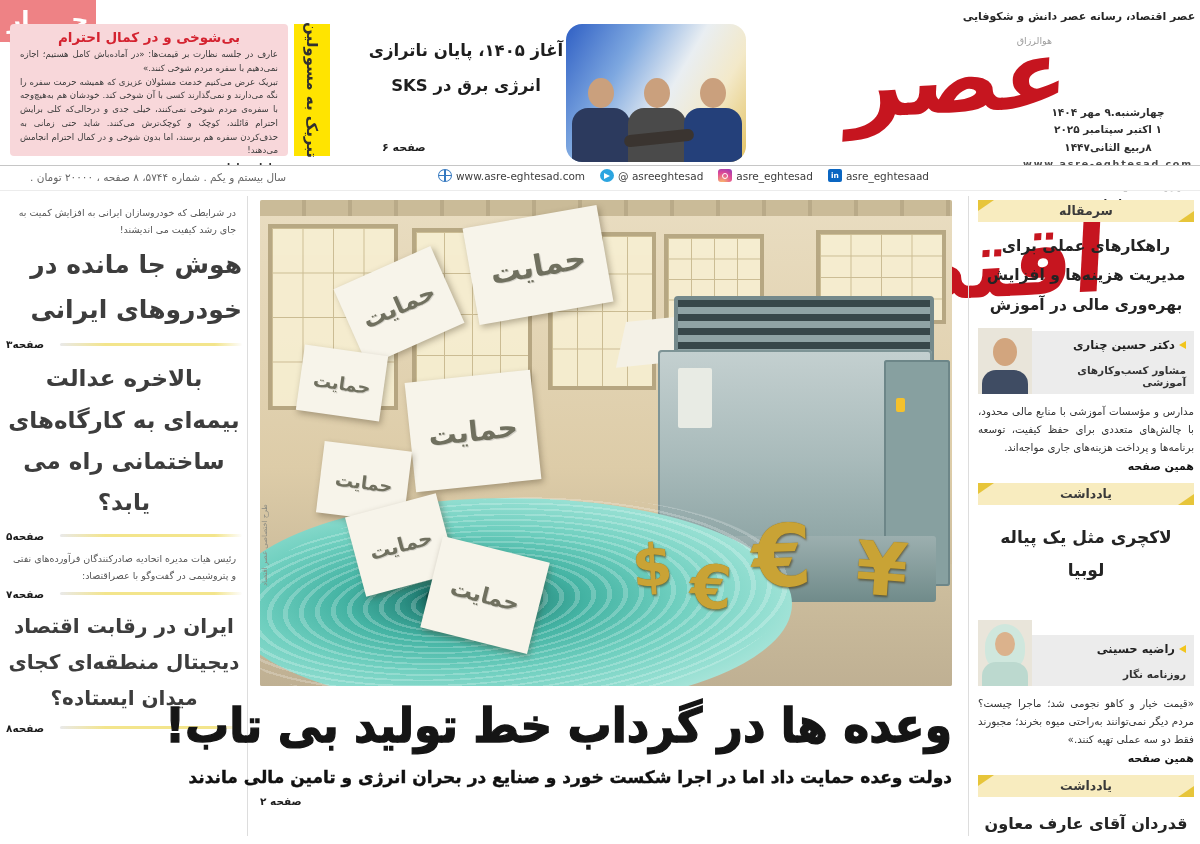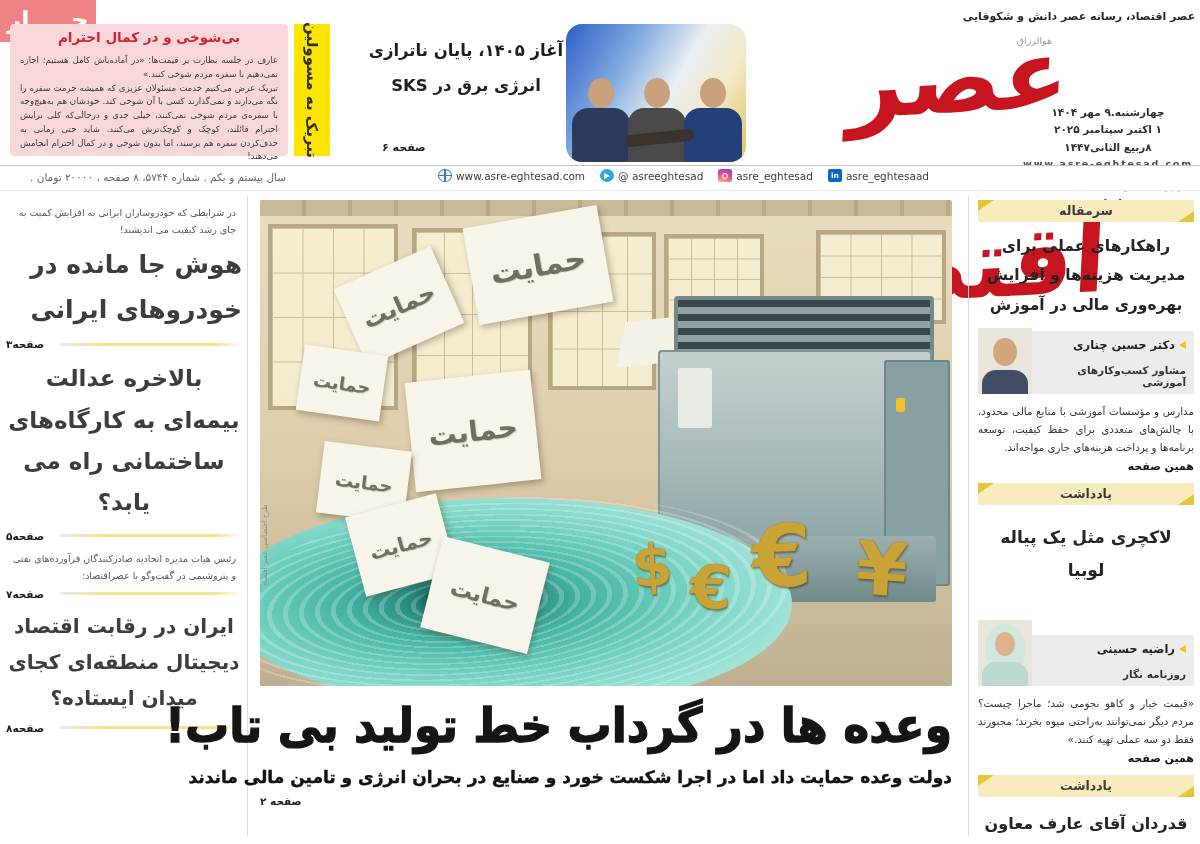--- a/index.html
+++ b/index.html
@@ -8,21 +8,21 @@
   .abs{position:absolute;}
 
   
   .jar-logo{left:0;top:0;width:96px;height:42px;background:#ee8285;border-radius:0 0 10px 0;
     color:#fff;font-weight:bold;font-size:24px;text-align:center;line-height:40px;}
   .jar-logo::after{content:"";position:absolute;left:8px;bottom:-9px;
     border-top:10px solid #ee8285;border-left:14px solid transparent;}
 
   .joke-box{left:10px;top:24px;width:278px;height:132px;background:#f8d7da;border-radius:4px;
     padding:5px 10px 4px;box-sizing:border-box;}
-  .joke-title{color:#d42330;font-weight:bold;font-size:13.5px;text-align:center;margin-bottom:9px;}
+  .joke-title{color:#d42330;font-weight:bold;font-size:13.5px;text-align:center;margin-bottom:3px;}
   .joke-text{font-size:8.6px;line-height:1.6;color:#3a3a3a;text-align:justify;margin:0;}
   .joke-sig{font-size:9.5px;font-weight:bold;color:#333;margin-top:3px;}
 
   .yellow-strip{left:294px;top:24px;width:36px;height:132px;background:#ffe400;}
   .yellow-strip span{position:absolute;left:50%;top:50%;transform:translate(-50%,-50%) rotate(90deg);
     white-space:nowrap;font-size:15px;font-weight:bold;color:#303030;}
 
   .top-story{left:368px;top:34px;width:196px;text-align:center;}
   .top-story-hl{font-size:16.5px;font-weight:bold;color:#1e1e1e;line-height:2.1;}
   .top-story-page{left:382px;top:141px;font-size:11px;font-weight:bold;color:#1e1e1e;}

